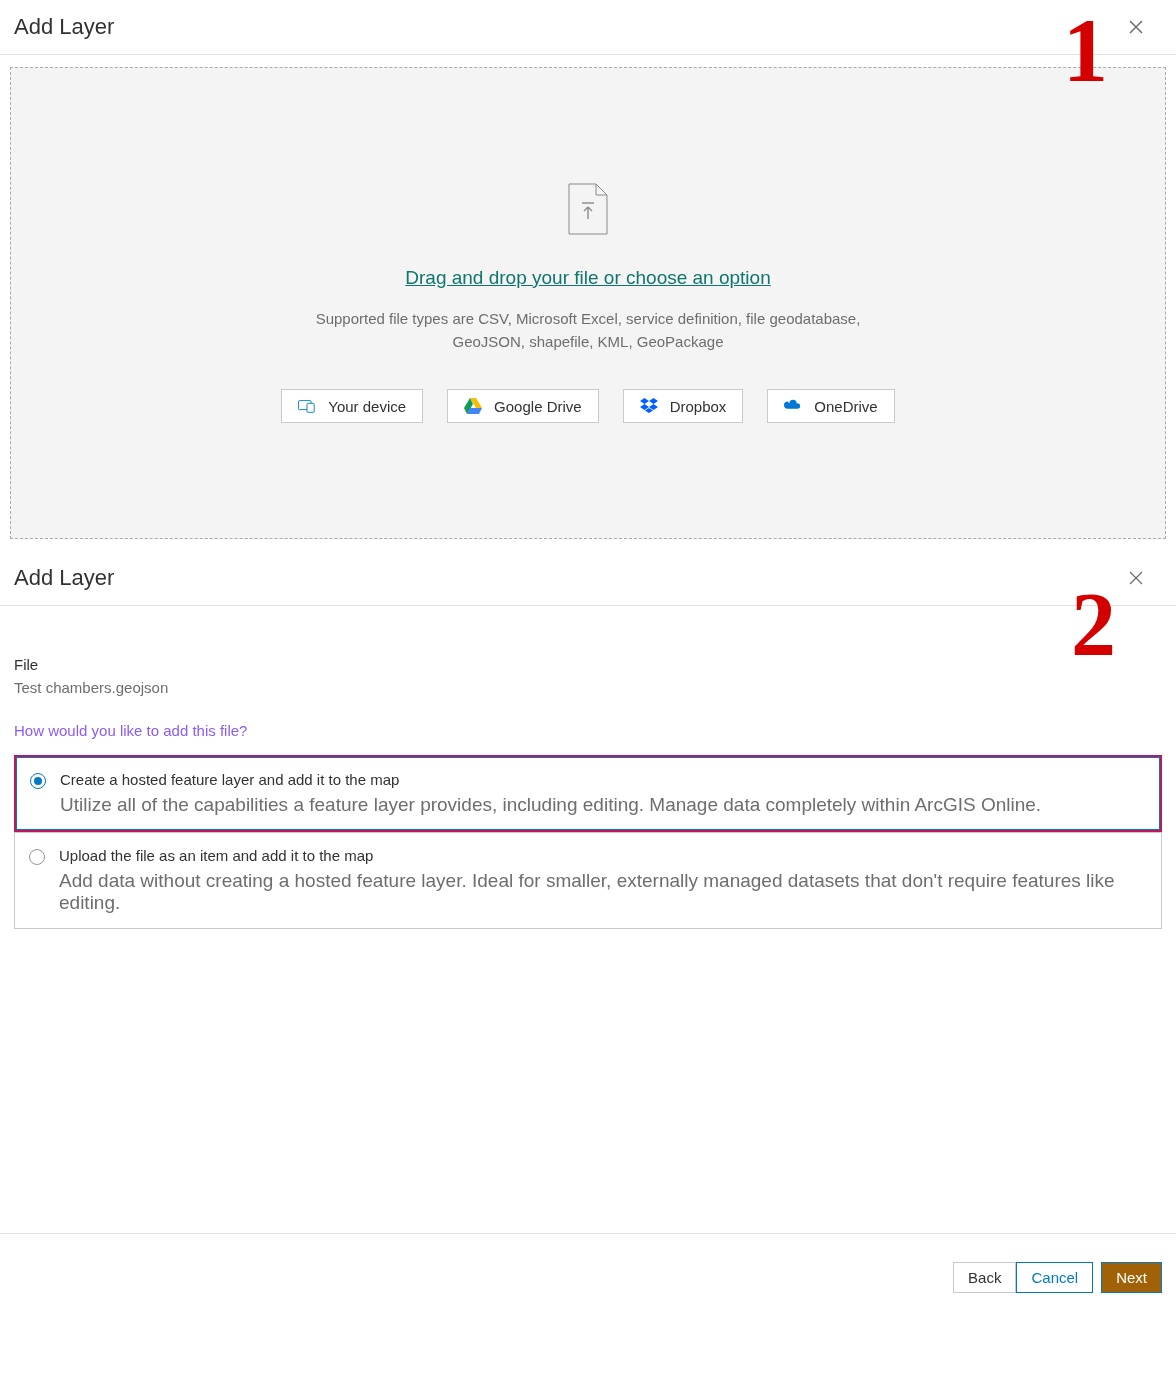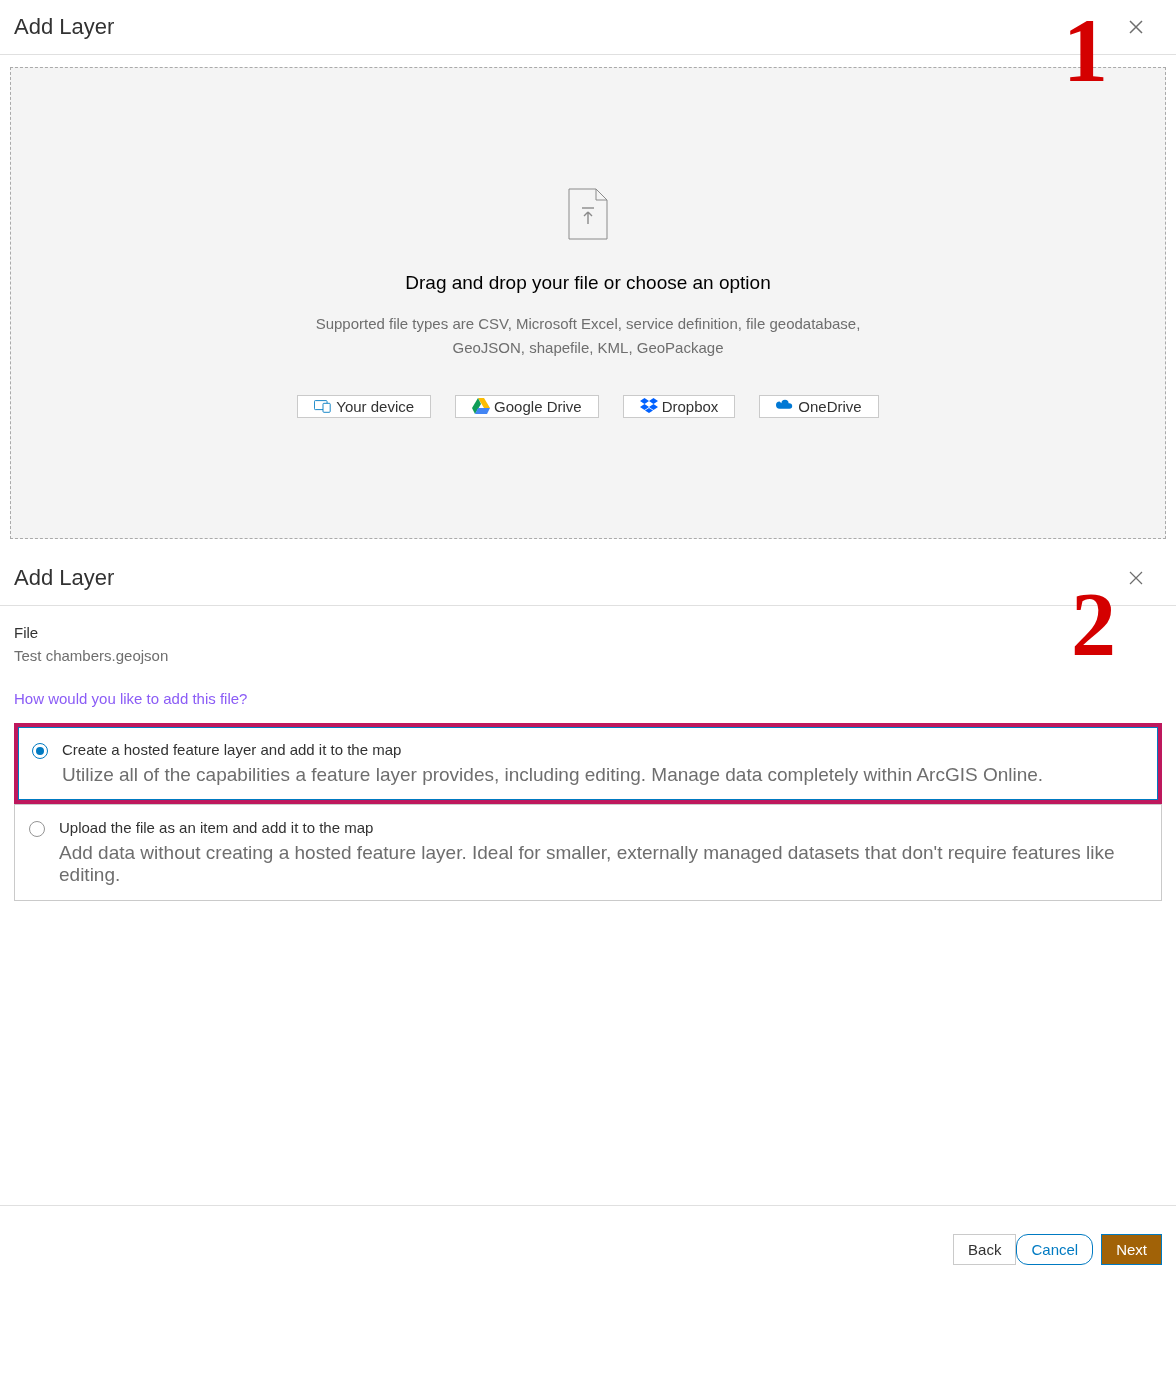--- a/index.html
+++ b/index.html
@@ -62,82 +62,84 @@
       margin-bottom: 28px;
     }
     .file-icon svg {
       width: 40px;
       height: 52px;
       stroke: #8a8a8a;
       fill: none;
     }
     .drop-title {
       font-size: 19px;
-      color: #000000;
+      color: #0f766e;
       margin-bottom: 18px;
+      text-decoration: underline;
     }
     .drop-info {
       font-size: 15px;
       color: #6e6e6e;
       max-width: 620px;
       line-height: 1.55;
       margin-bottom: 36px;
     }
     .source-row {
       display: flex;
       gap: 24px;
     }
     .source-btn {
       background: #fff;
       border: 1px solid #cacaca;
       padding: 0 16px;
-      height: 23px;
-      display: flex;
-      align-items: center;
-      gap: 4px;
+      height: 34px;
+      display: flex;
+      align-items: center;
+      gap: 12px;
       font-size: 15px;
       color: #323232;
       cursor: pointer;
     }
     .source-btn .ico {
       width: 18px;
       height: 18px;
       display: flex;
       align-items: center;
       justify-content: center;
     }
     
     .panel2-body {
       padding: 18px 14px 10px 14px;
     }
     .field-label {
       font-size: 15px;
       color: #323232;
       margin-bottom: 6px;
+      margin-top: 32px;
     }
     .field-value {
       font-size: 15px;
       color: #6e6e6e;
       margin-bottom: 26px;
     }
     .question {
       font-size: 15px;
       color: #8b5cf6;
       margin-bottom: 16px;
     }
     .option-card {
       border: 1px solid #cacaca;
       padding: 14px 14px 14px 14px;
       display: flex;
       align-items: flex-start;
       gap: 14px;
       margin-bottom: 0;
     }
     .option-card.selected {
-      border: 4px solid #be185d;
+      border: 2px solid #be185d;
       box-shadow: inset 0 0 0 1px #007ac2;
     }
     .option-card + .option-card {
       border-top: none;
     }
     .option-card.selected + .option-card {
       border-top: 1px solid #cacaca;
     }
     .radio {
       width: 16px;
@@ -184,21 +186,20 @@
       font-size: 15px;
       padding: 6px 14px;
       border: 1px solid #cacaca;
       background: #fff;
       color: #323232;
       cursor: pointer;
     }
     .btn.outline-blue {
       border-color: #007ac2;
       color: #007ac2;
-      border-radius: 12px;
     }
     .btn.solid-blue {
       background: #a16207;
       border-color: #007ac2;
       color: #fff;
     }
     .footer-right {
       display: flex;
       gap: 8px;
     }

